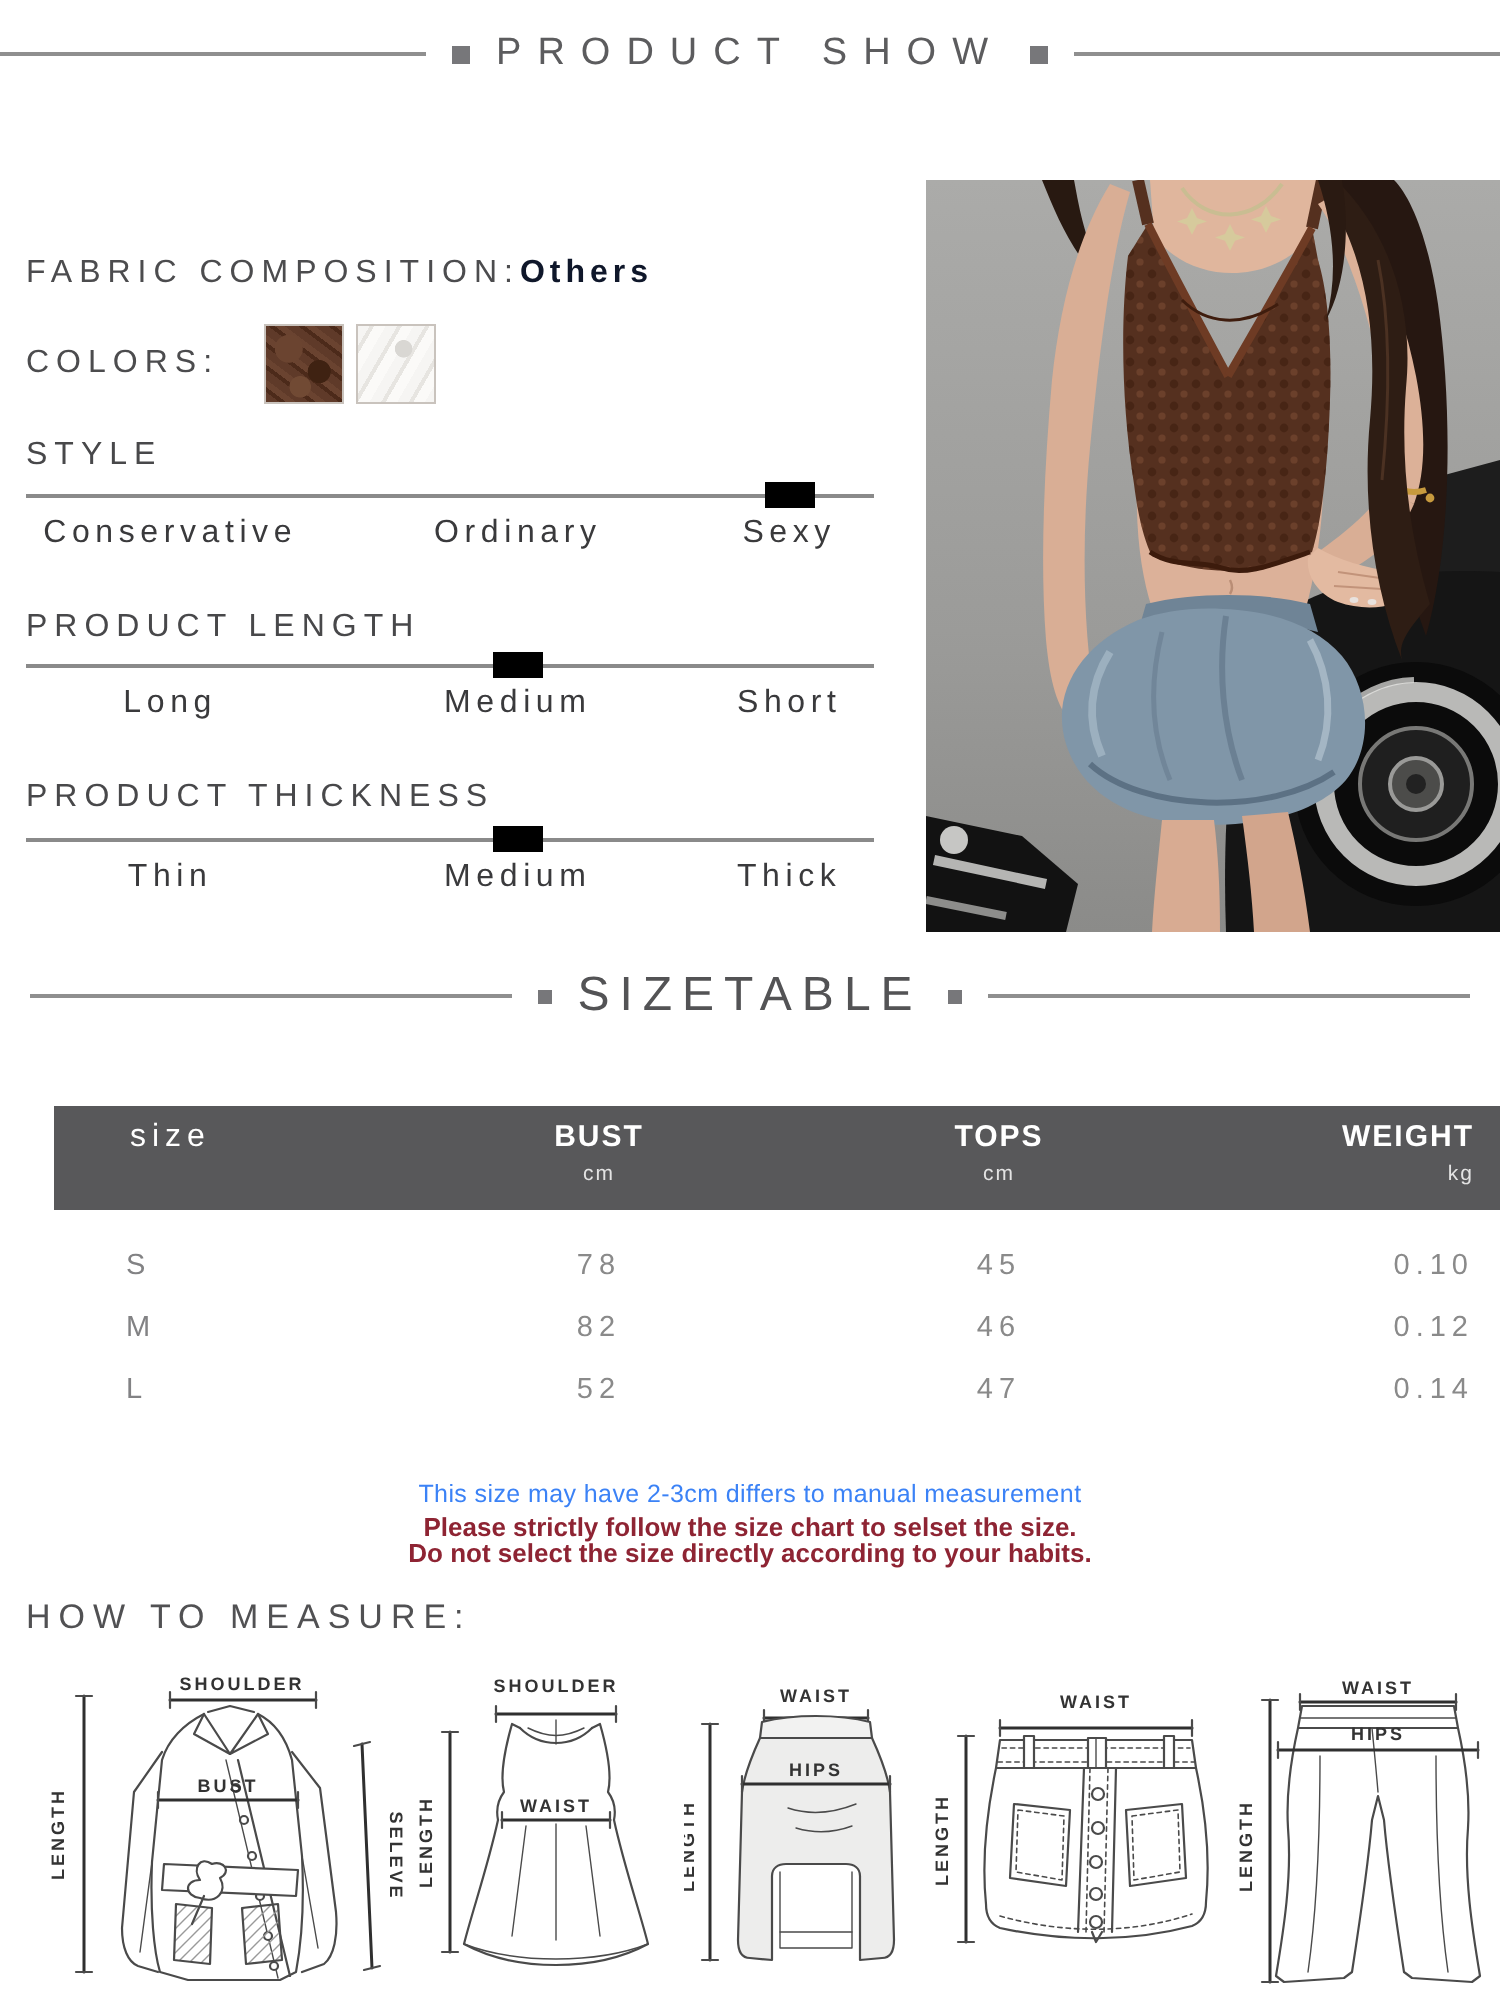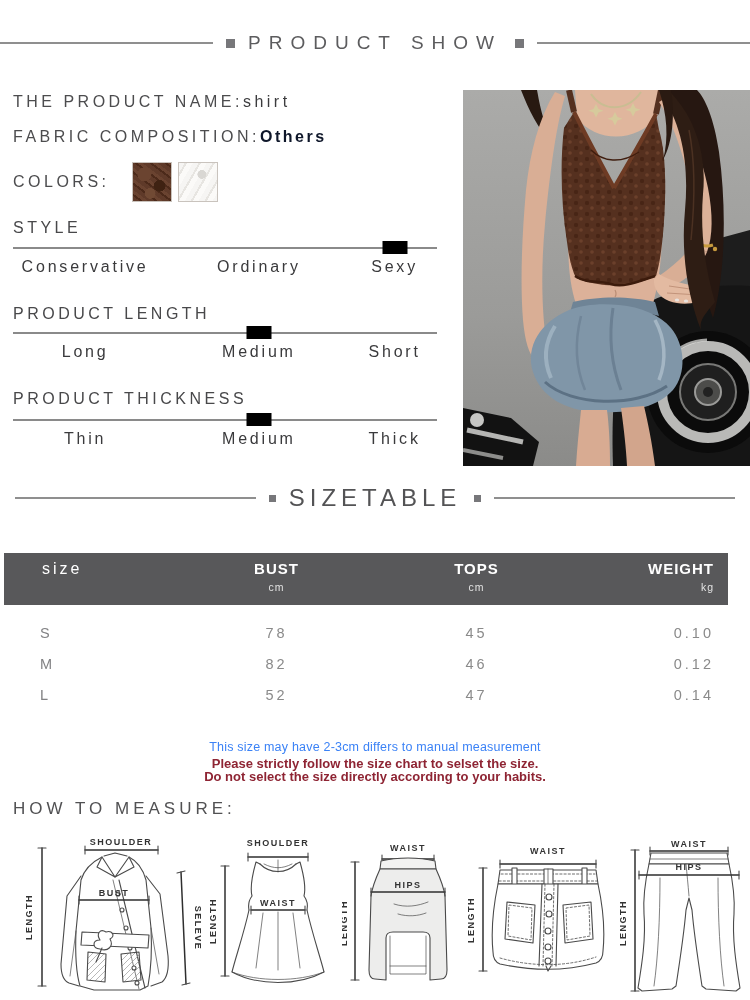--- a/index.html
+++ b/index.html
@@ -41,21 +41,21 @@
   .scale-labels{position:absolute;left:13px;width:424px;height:20px;font-size:16px;letter-spacing:2.8px;color:#3a3a3c;}
   .scale-labels span{position:absolute;transform:translateX(-50%);white-space:nowrap;}
   .opt-a{left:17%;}
   .opt-b{left:58%;}
   .opt-c{left:90%;}
 
   
   .photo{position:absolute;left:463px;top:90px;width:287px;height:376px;}
 
   
-  .size-table{position:absolute;left:4px;top:553px;width:724px;}
+  .size-table{position:absolute;left:27px;top:553px;width:724px;}
   .thead{display:grid;grid-template-columns:140px 265px 135px 184px;background:#58585a;height:52px;color:#fff;}
   .hcell{display:flex;flex-direction:column;padding-top:8px;gap:5px;}
   .hcell .col-label{font-size:15px;font-weight:bold;letter-spacing:1px;line-height:16px;}
   .hcell.c-size .col-label{font-weight:400;font-size:16px;letter-spacing:3px;}
   .hcell .col-unit{font-size:10.5px;letter-spacing:1px;color:#e3e3e3;line-height:11px;}
   .c-size{padding-left:38px;}
   .c-mid{text-align:center;}
   .c-end{text-align:right;padding-right:14px;}
   .tbody{padding-top:12px;}
   .trow{display:grid;grid-template-columns:140px 265px 135px 184px;height:31px;align-items:center;
@@ -77,31 +77,28 @@
   .gline{stroke:#4a4a4a;fill:none;stroke-width:1.1;stroke-linecap:round;stroke-linejoin:round;}
   .thin{stroke-width:0.7;}
   .mline{stroke:#2f2f2f;stroke-width:1.5;}
   .dash{stroke-dasharray:2.2 2;stroke-width:0.8;}
 </style>
 </head>
 <body>
 
 <div class="page">
 
-  <div class="sec-header" id="show-header" style="top:32px;align-items:center;">
+  <div class="sec-header" id="show-header" style="top:16px;align-items:center;">
     <div class="hline"></div>
     <div class="sq"></div>
     <div class="sec-title">PRODUCT SHOW</div>
     <div class="sq"></div>
     <div class="hline"></div>
   </div>
 
-  <div class="info-line" style="top:93px;">
-    <span>THE PRODUCT NAME:</span><span class="info-value">shirt</span>
-  </div>
   <div class="info-line" style="top:128px;">
     <span>FABRIC COMPOSITION:</span><span class="info-value bold">Others</span>
   </div>
   <div class="swatch-row">
     <span class="swatch-label">COLORS:</span>
     <div class="swatch brown" title="brown-lace"></div>
     <div class="swatch white" title="white-lace"></div>
   </div>
 
   <div class="scale-head" style="top:219px;">STYLE</div>

